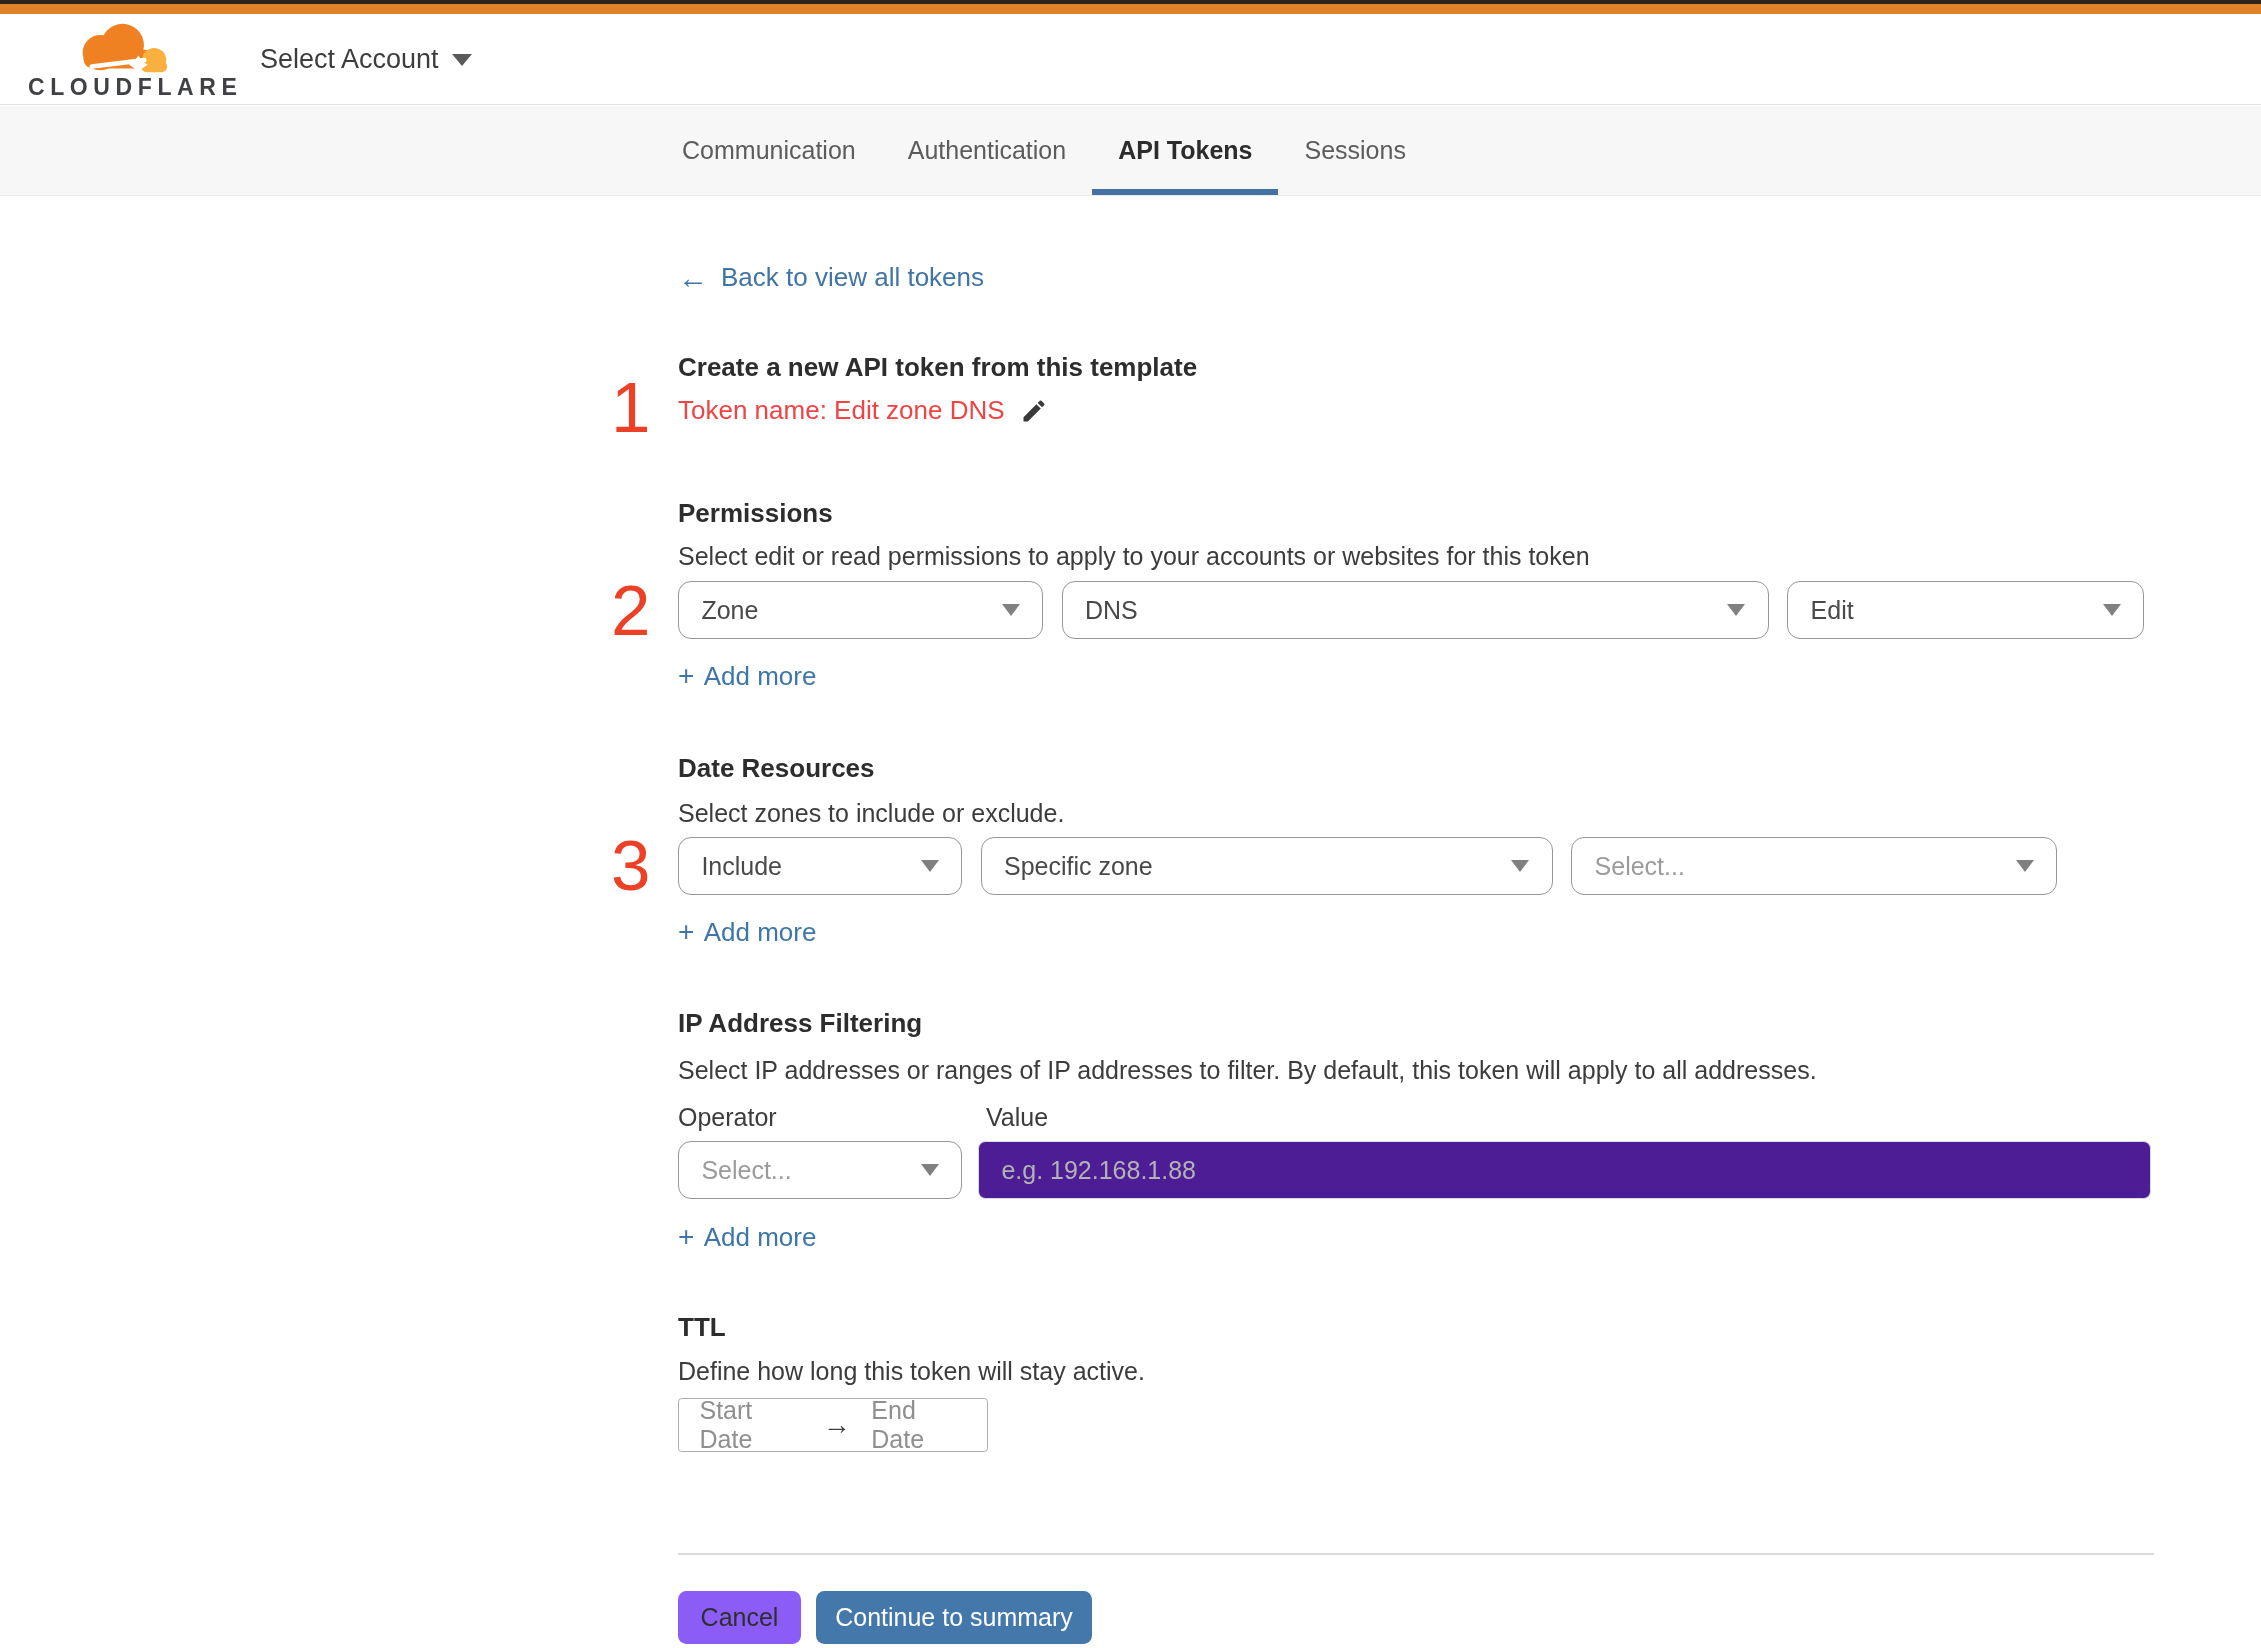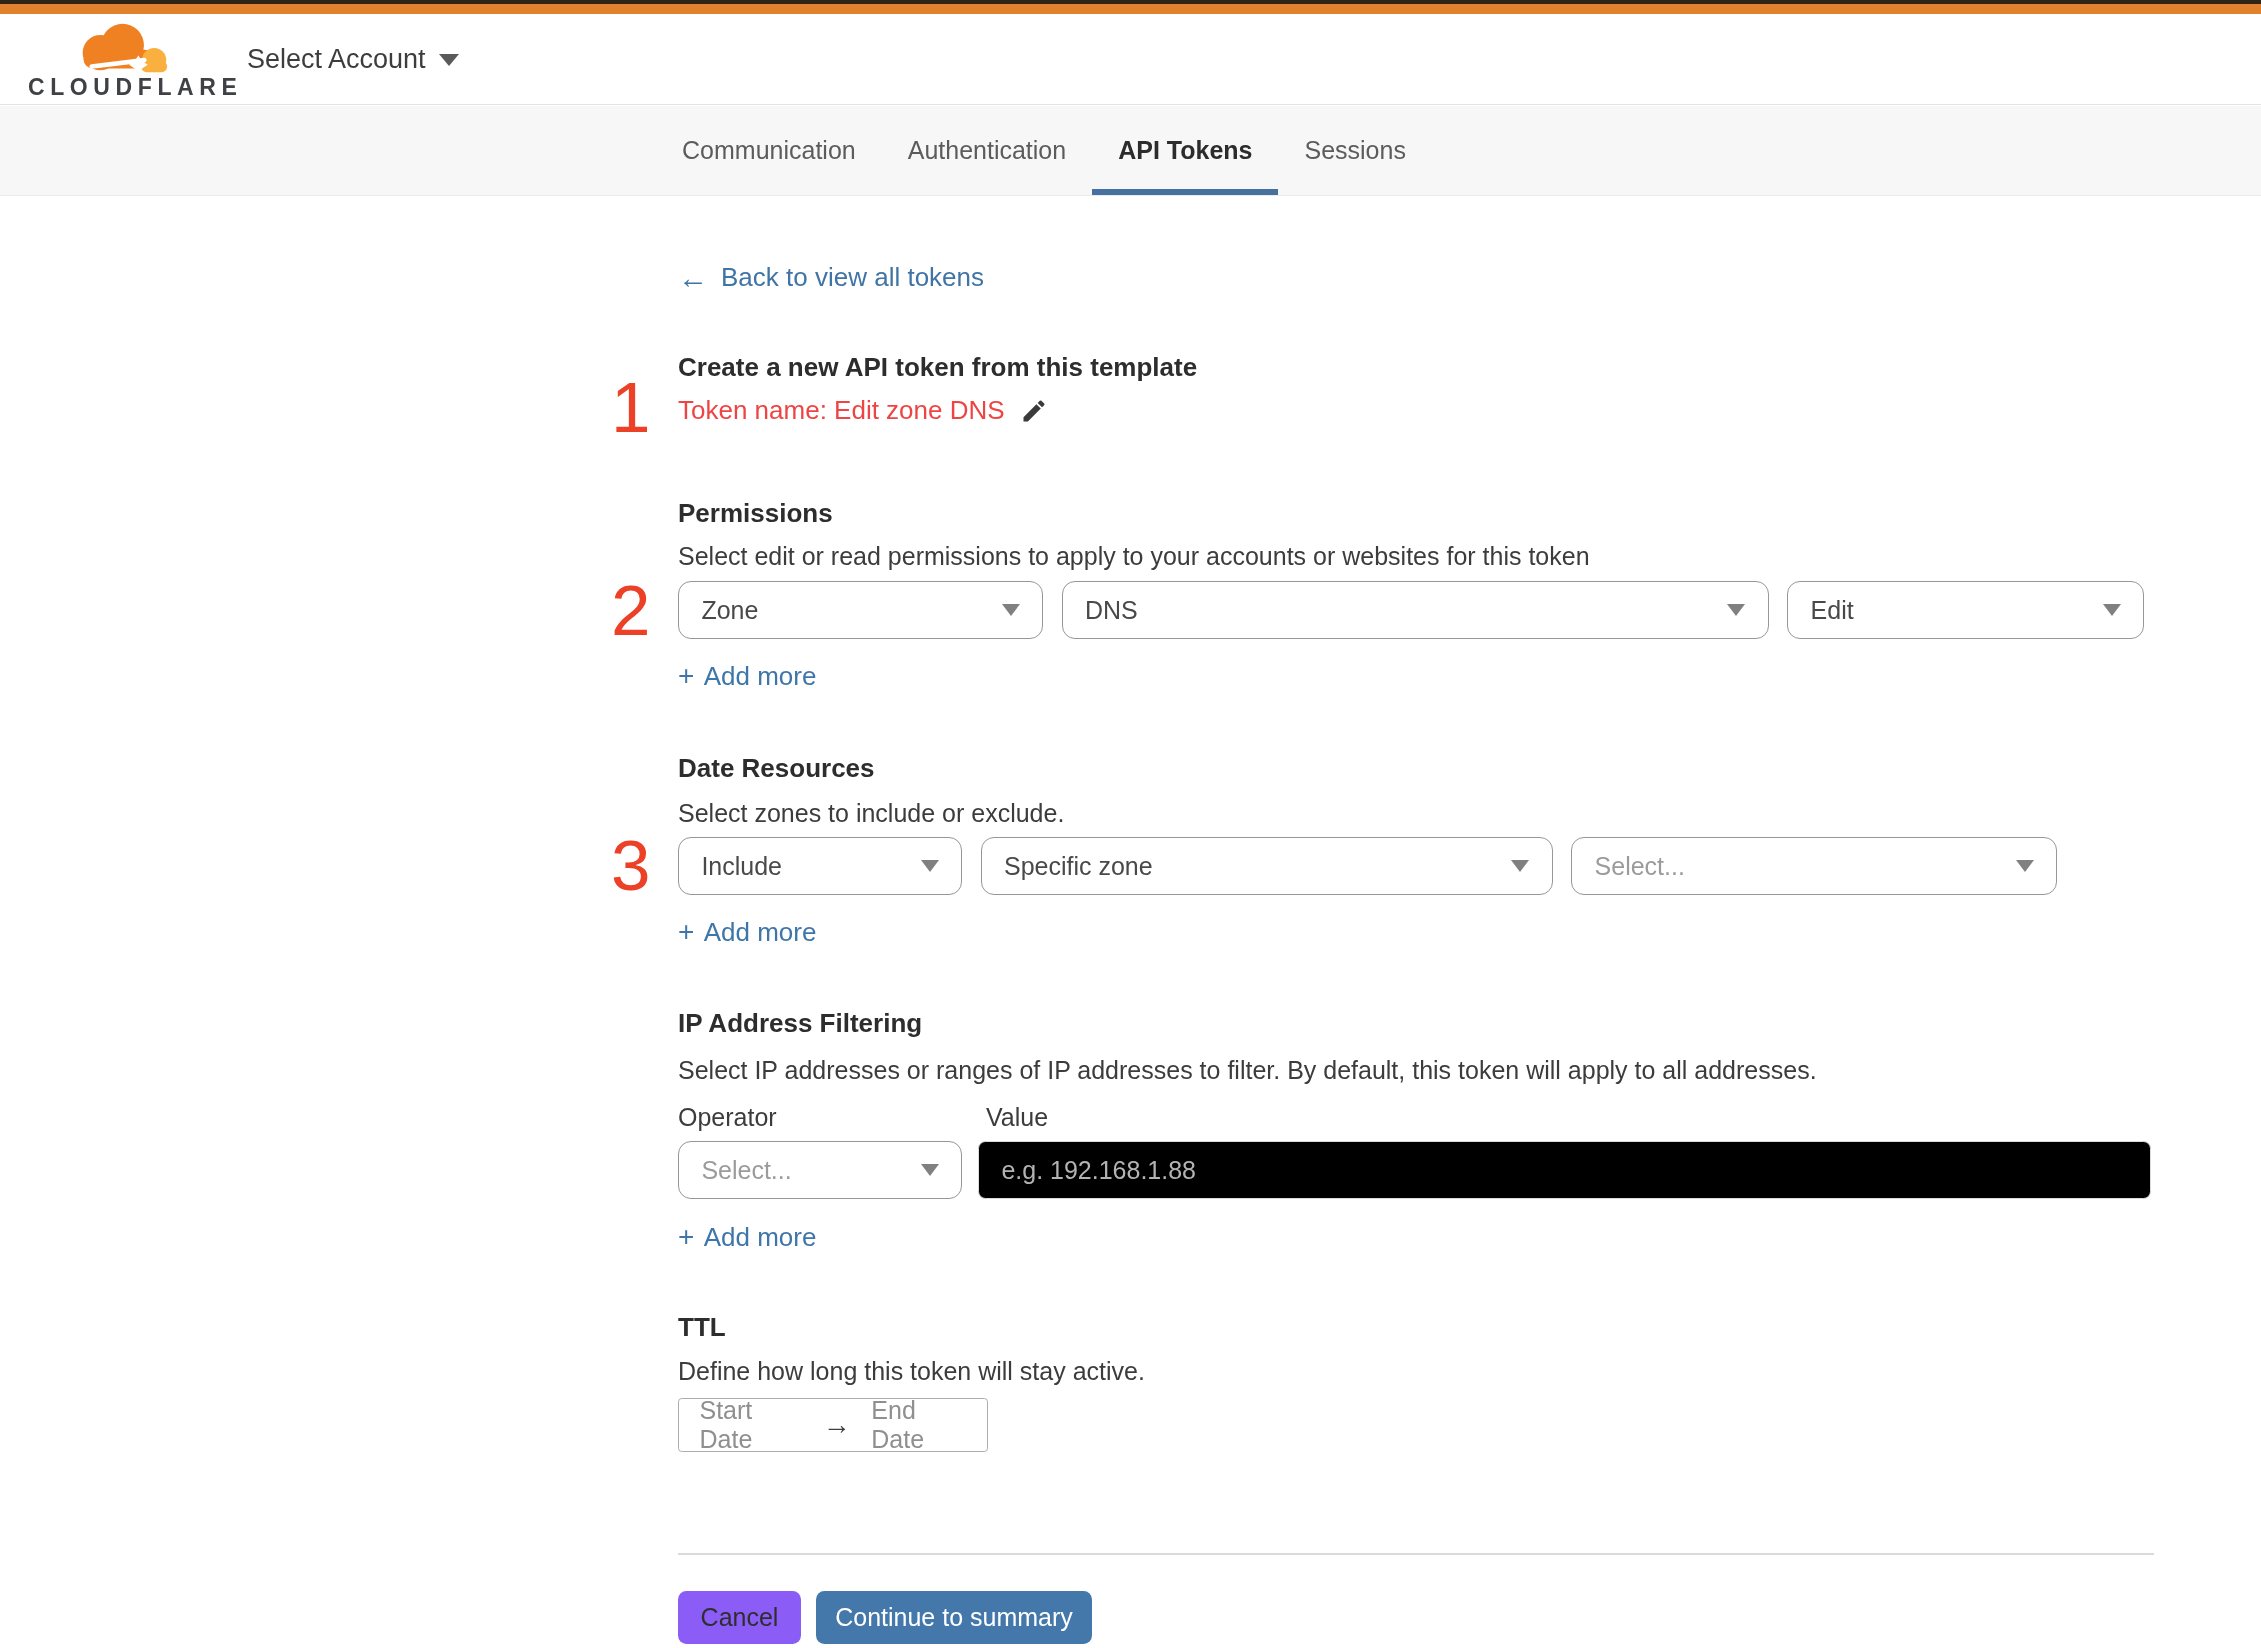--- a/index.html
+++ b/index.html
@@ -9,21 +9,21 @@
     background:#ffffff; color:#3c3c3c; position:relative;
   }
   
   .chrome-strip { position:absolute; top:0; left:0; width:100%; height:3.7px; background:#2f2417; }
   .topbar { position:absolute; top:3.7px; left:0; width:100%; height:10.3px; background:#e0812c; }
   
   .header { position:absolute; top:14px; left:0; width:100%; height:91px; background:#fff; border-bottom:0.9px solid #e3e3e3; }
   .logo { position:absolute; left:28px; top:7.5px; width:177px; text-align:center; cursor:pointer; }
   .logo svg { display:block; margin:0 auto; }
   .logo-text { font-size:23px; font-weight:700; letter-spacing:5.6px; color:#3f4144; margin-top:0.9px; }
-  .account-selector { position:absolute; left:247px; top:0; height:91px; display:flex; align-items:center; gap:13px; cursor:pointer; }
+  .account-selector { position:absolute; left:260px; top:0; height:91px; display:flex; align-items:center; gap:13px; cursor:pointer; }
   .account-selector .label { font-size:27px; color:#3d3d3d; }
   .caret-down { width:0; height:0; border-left:10.3px solid transparent; border-right:10.3px solid transparent; border-top:12px solid #5a5a5a; }
   
   .tabbar { position:absolute; top:106px; left:0; width:100%; height:90px; background:#f7f7f8; border-bottom:0.9px solid #ebebeb; display:flex; justify-content:center; }
   .tabbar-inner { position:relative; left:-87px; display:flex; height:100%; }
   .tab { position:relative; display:flex; align-items:center; padding:0 26px; font-size:25px; color:#5c5c5c; cursor:pointer; }
   .tab.active { color:#2c2c2c; font-weight:700; }
   .tab.active::after { content:""; position:absolute; left:0; right:0; bottom:0; height:5.6px; background:#44719f; }
   
   .main { position:absolute; left:678px; top:197px; width:1473px; height:1451px; }
@@ -58,21 +58,21 @@
   .row-zone { top:640px; }
   .am-zone { top:719px; }
   .t-ip { top:811px; }
   .d-ip { top:859px; }
   .ip-labels { top:906px; width:100%; position:relative; font-size:25px; color:#3c3c3c; }
   .ip-labels .lbl-operator { position:absolute; left:0; top:0; }
   .ip-labels .lbl-value { position:absolute; left:308px; top:0;text-align:right; }
   .row-ip { top:944px; width:100%; }
   .ip-value-input {
     position:absolute; left:300px; top:0; width:1173px; height:58px;
-    background:#000000; border:1.9px solid #dcdcdc; border-radius:7.5px;
+    background:#4c1d95; border:1.9px solid #dcdcdc; border-radius:7.5px;
     font-size:25px; padding:0 22.4px; color:#8c8c8c;
     font-family:"Liberation Sans","DejaVu Sans",sans-serif;
   }
   .ip-value-input::placeholder { color:#b3b3b3; }
   .am-ip { top:1024px; }
   .t-ttl { top:1115px; }
   .d-ttl { top:1160px; }
   .ttl-box {
     top:1201px; width:310px; height:54px; border:1.9px solid #adadad; border-radius:3.7px;
     display:flex; align-items:center; gap:20.5px; padding:0 20.5px;

